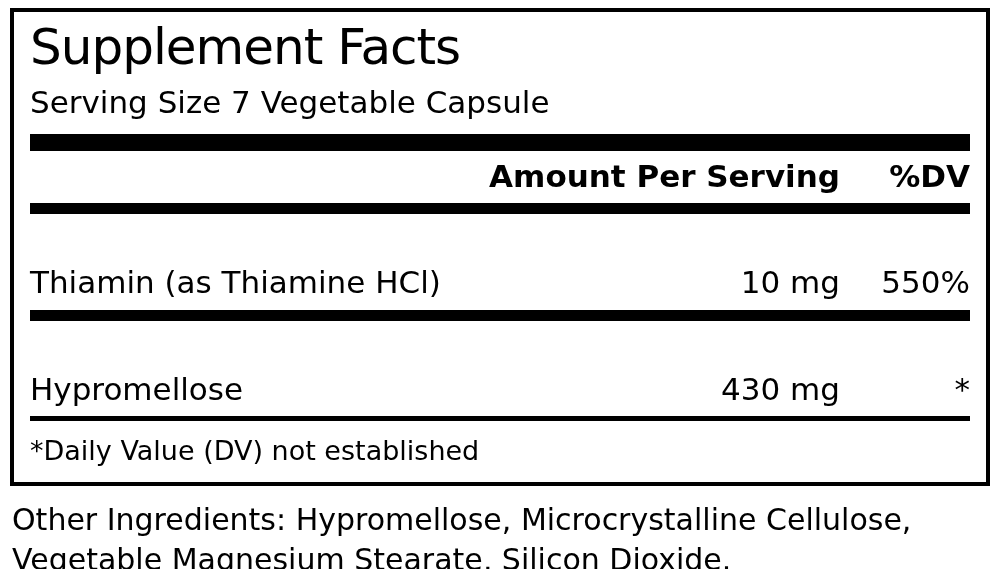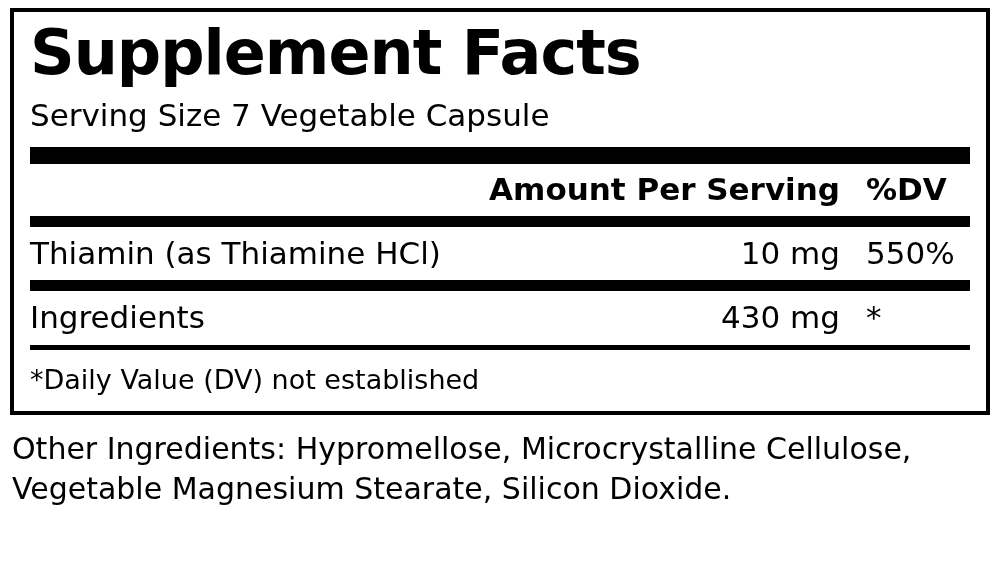--- a/index.html
+++ b/index.html
@@ -26,22 +26,22 @@
     margin: 8px 10px 0 10px;
     border: 4px solid #000000;
     padding: 0;
   }
 
   .panel-inner {
     padding: 4px 16px 10px 16px;
   }
 
   .title {
-    font-size: 62px;
-    font-weight: bold;
+    font-size: 50px;
+    font-weight: normal;
     letter-spacing: -1px;
     line-height: 1.08;
     margin: 4px 0 6px 0;
     white-space: nowrap;
   }
 
   .serving-line {
     font-size: 31px;
     line-height: 1.42;
     white-space: nowrap;
@@ -73,25 +73,26 @@
   .row .name {
     flex: 1 1 auto;
     text-align: left;
     white-space: nowrap;
   }
   .row .amount {
     flex: 0 0 auto;
     text-align: center;
     white-space: nowrap;
     padding-right: 26px;
+    margin-top: 42px;
   }
   .row .dv {
     flex: 0 0 auto;
     width: 104px;
-    text-align: left;
+    text-align: right;
     white-space: nowrap;
   }
 
   .header-row {
     font-weight: bold;
     padding: 6px 0 7px 0;
   }
   .header-row .amount-header {
     flex: 0 0 auto;
     text-align: right;
@@ -147,21 +148,21 @@
 
       <div class="row">
         <span class="name">Thiamin (as Thiamine HCl)</span>
         <span class="amount">10 mg</span>
         <span class="dv">550%</span>
       </div>
 
       <div class="rule-medium"></div>
 
       <div class="row">
-        <span class="name">Ingredients</span>
+        <span class="name">Hypromellose</span>
         <span class="amount">430 mg</span>
         <span class="dv">*</span>
       </div>
 
       <div class="rule-thin"></div>
 
       <div class="footnote">*Daily Value (DV) not established</div>
 
     </div>
   </div>

